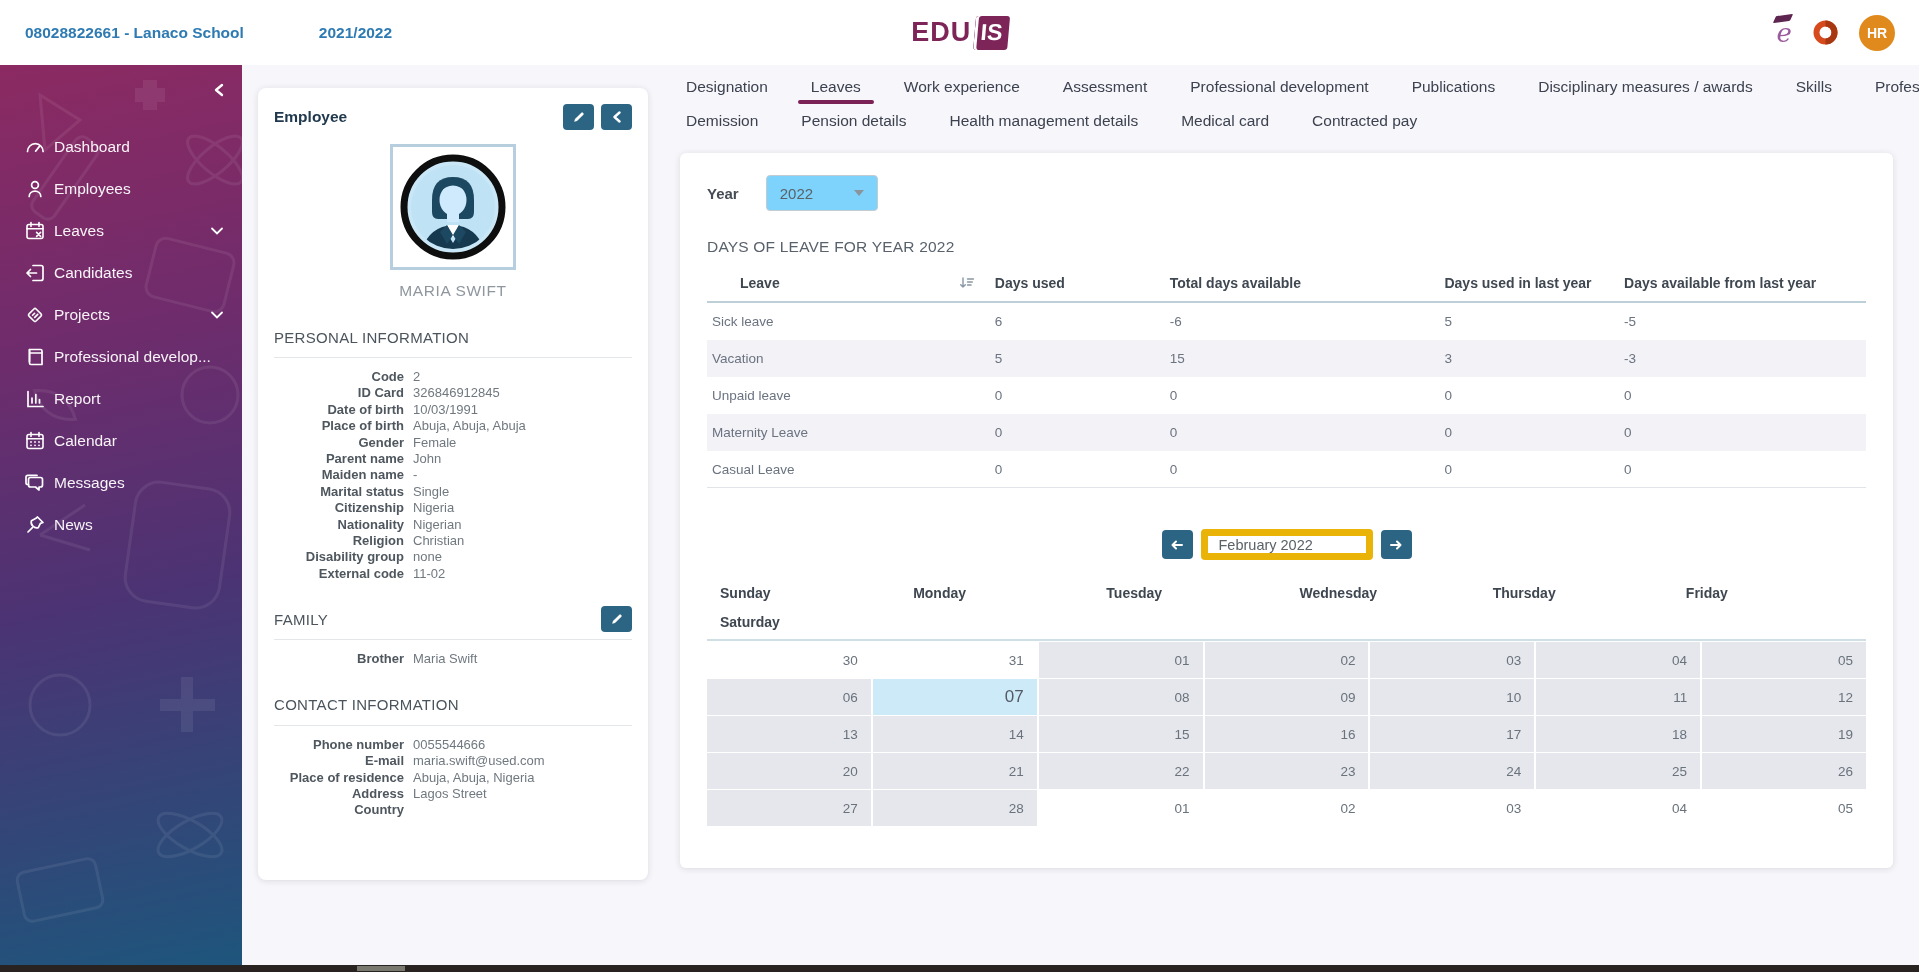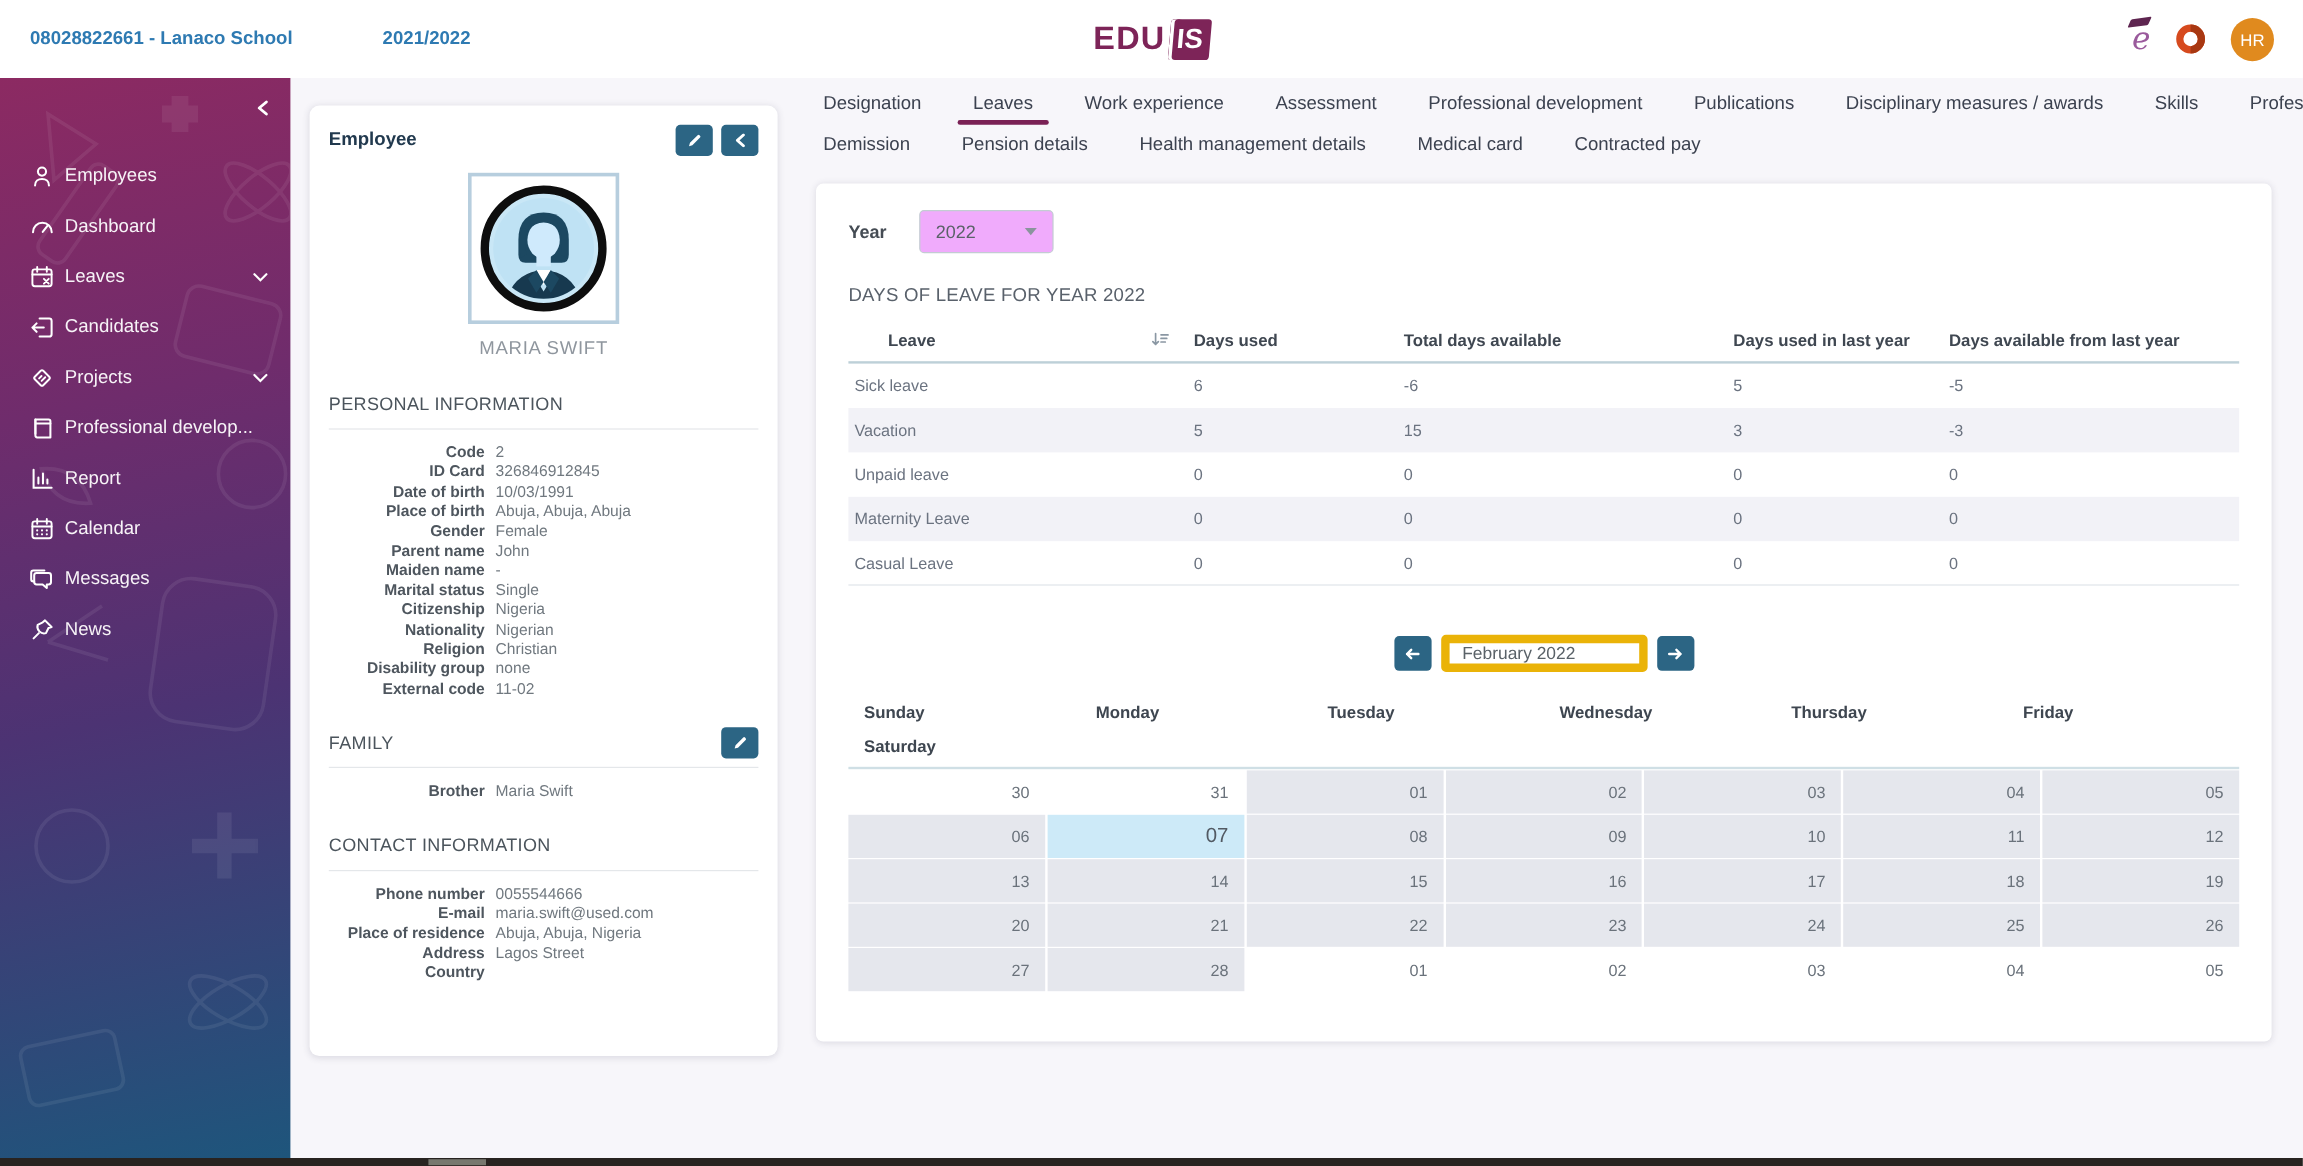--- a/index.html
+++ b/index.html
@@ -15,21 +15,21 @@
   .logo-text{color:#7d2458;font-weight:800;font-size:27px;letter-spacing:1px;}
   .logo-badge{background:#7d2458;color:#fff;font-weight:800;font-size:23px;line-height:1;
     padding:5px 6px 6px;margin-left:3px;border-radius:3px;transform:skewX(-5deg);
     box-shadow:inset 3px 0 0 #fff,inset 6px 0 0 #7d2458;}
   .header-right{margin-left:auto;display:flex;align-items:center;gap:20px;margin-right:24px;}
   .edu-e{font-family:"DejaVu Serif",serif;font-style:italic;font-size:26px;color:#9a5a9c;
     position:relative;line-height:1;}
   .edu-e::before{content:"";position:absolute;left:-2px;top:-5px;width:16px;height:7px;
     background:#5e2550;transform:skewX(-30deg) rotate(-8deg);border-radius:1px;}
   .avatar-hr{width:36px;height:36px;border-radius:50%;background:#e08a1e;color:#fff;
-    font-size:14px;font-weight:400;display:flex;align-items:center;justify-content:center;text-align:right;}
+    font-size:14px;font-weight:700;display:flex;align-items:center;justify-content:center;text-align:right;}
 
   
   .sidebar{position:absolute;left:0;top:65px;bottom:0;width:242px;
     background:linear-gradient(168deg,#8c2a62 0%,#6f2c6c 30%,#4c3373 58%,#1d567c 100%);
     overflow:hidden;z-index:5;}
   .doodles{position:absolute;inset:0;opacity:.07;pointer-events:none;}
   .collapse-btn{position:absolute;top:14px;right:12px;width:22px;height:22px;color:#fff;
     display:flex;align-items:center;justify-content:center;cursor:pointer;z-index:2;}
   .nav{position:relative;margin-top:61px;z-index:2;}
   .nav-item{height:42px;display:flex;align-items:center;padding:0 18px 0 24px;color:#f7f3f7;
@@ -67,21 +67,21 @@
   .tabs-row.second{margin-top:7px;}
   .tab{position:relative;padding-bottom:8px;cursor:pointer;background:none;border:0;
     font:inherit;color:inherit;white-space:nowrap;}
   .tab.active::after{content:"";position:absolute;left:-7px;right:-7px;bottom:0;height:4px;
     background:#7a2155;border-radius:2px;}
 
   .panel{margin:15px 26px 0 0;background:#fff;border-radius:6px;
     box-shadow:0 1px 6px rgba(50,50,80,.14);padding:22px 27px 42px;min-height:670px;}
   .year-row{display:flex;align-items:center;gap:27px;}
   .year-label{font-weight:700;color:#454c54;font-size:15px;}
-  .year-select{width:112px;height:36px;border:1px solid #c3ccd3;border-radius:4px;background:#f0abfc;
+  .year-select{width:112px;height:36px;border:1px solid #c3ccd3;border-radius:4px;background:#7dd3fc;
     display:flex;align-items:center;justify-content:space-between;padding:0 13px;color:#5a6268;
     font-size:15px;cursor:pointer;}
   .caret-down{width:0;height:0;border-left:5px solid transparent;border-right:5px solid transparent;
     border-top:6px solid #8a949d;}
   .panel-title{margin-top:27px;color:#59616b;font-size:15.5px;letter-spacing:.2px;}
 
   .leave-table{margin-top:19px;}
   .thead,.trow{display:grid;grid-template-columns:24.4% 15.1% 23.7% 15.5% 21.3%;}
   .thead{font-size:14px;font-weight:700;color:#3f4751;border-bottom:2px solid #bdd0d8;
     padding-bottom:10px;align-items:center;}
@@ -155,32 +155,32 @@
   </svg>
   <div class="collapse-btn">
     <svg width="12" height="14" viewBox="0 0 12 14">
         <path d="M9 2 L3 7 L9 12" stroke="#fff" stroke-width="2.4" fill="none" stroke-linecap="round" stroke-linejoin="round"></path>
       </svg>
   </div>
   <div class="nav">
 
     <div class="nav-item">
       <svg class="nicon" viewBox="0 0 22 22" fill="none" stroke="#fff" stroke-width="1.7" stroke-linecap="round">
+        <path d="M3.5 15.5 a7.8 7.8 0 1 1 15.6 0"></path>
+          <path d="M11.6 15.2 L16 9.6"></path>
+        </svg>
+      <span>Dashboard</span>
+    </div>
+
+    <div class="nav-item">
+      <svg class="nicon" viewBox="0 0 22 22" fill="none" stroke="#fff" stroke-width="1.7" stroke-linecap="round">
         <circle cx="11" cy="7" r="3.4"></circle>
           <path d="M5.2 18.5 c0-3.4 2.7-5.4 5.8-5.4 s5.8 2 5.8 5.4"></path>
         </svg>
       <span>Employees</span>
-    </div>
-
-    <div class="nav-item">
-      <svg class="nicon" viewBox="0 0 22 22" fill="none" stroke="#fff" stroke-width="1.7" stroke-linecap="round">
-        <path d="M3.5 15.5 a7.8 7.8 0 1 1 15.6 0"></path>
-          <path d="M11.6 15.2 L16 9.6"></path>
-        </svg>
-      <span>Dashboard</span>
     </div>
 
     <div class="nav-item">
       <svg class="nicon" viewBox="0 0 22 22" fill="none" stroke="#fff" stroke-width="1.6" stroke-linecap="round">
         <rect x="3" y="4.5" width="16" height="14" rx="2"></rect>
           <path d="M7 2.5 v4 M15 2.5 v4 M3 8.8 h16"></path>
         <path d="M12.6 12.4 l4 4 M16.6 12.4 l-4 4"></path>
         </svg>
       <span>Leaves</span>
       <svg class="chev" width="14" height="10" viewBox="0 0 14 10">

